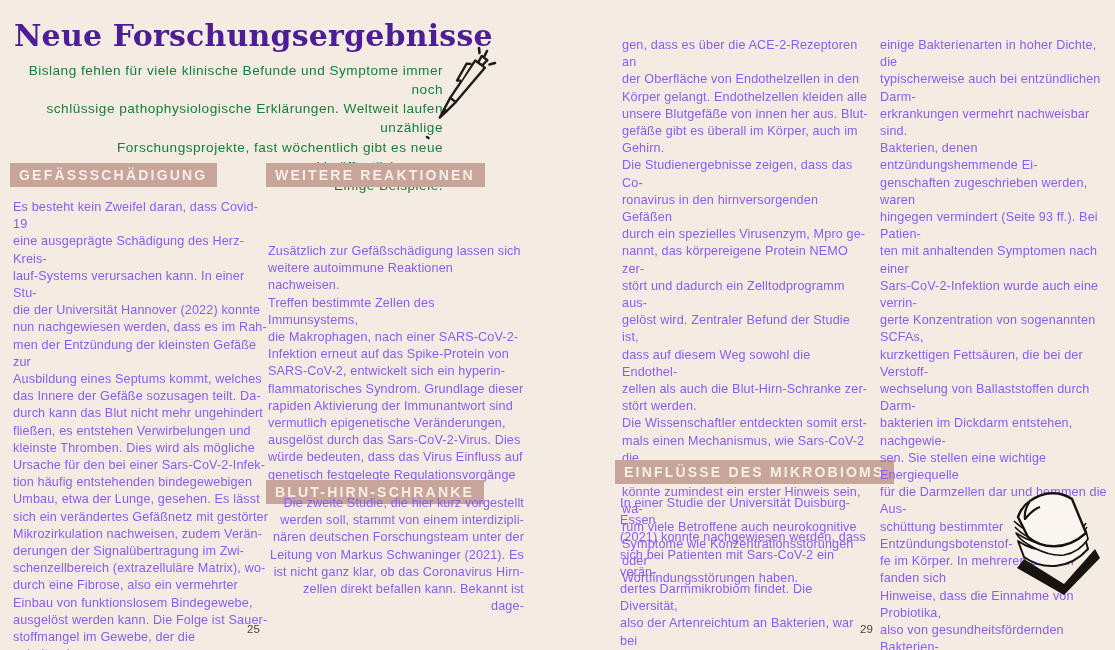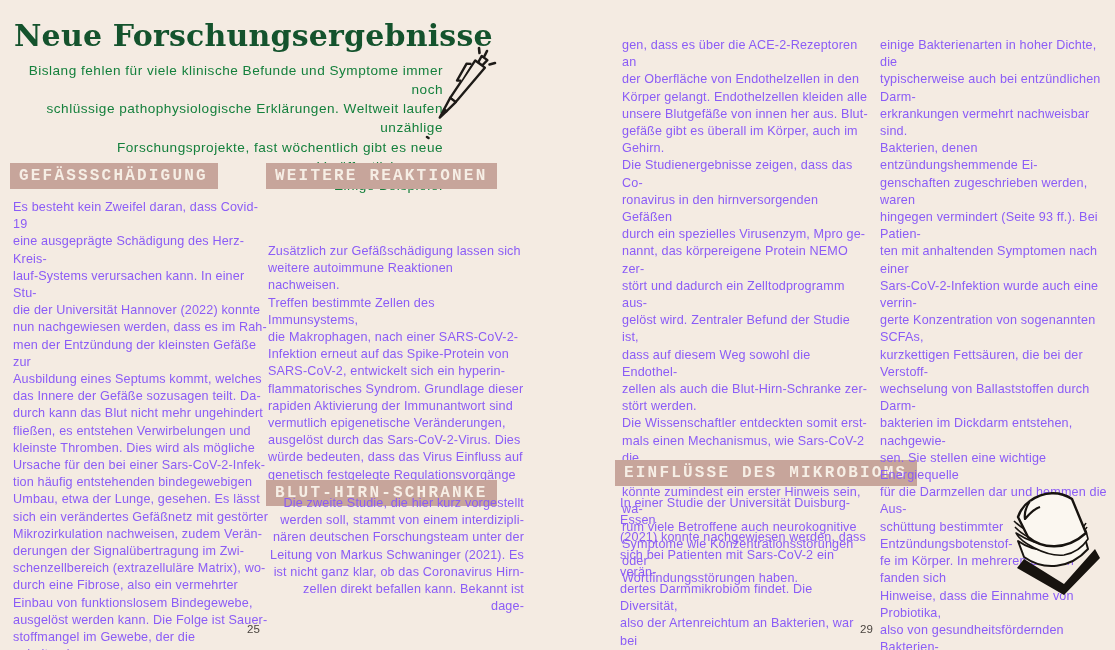--- a/index.html
+++ b/index.html
@@ -9,41 +9,40 @@
     background:#f4ebe2;
     overflow:hidden;
     font-family:"Liberation Sans", sans-serif;
   }
   .page-title{
     position:absolute;left:14px;top:-2px;
     font-family:"DejaVu Serif", serif;
     font-weight:bold;
     font-size:30px;
     letter-spacing:0.2px;
-    color:#14532d;
+    color:#4c1d95;
   }
   .intro{
     position:absolute;left:13px;top:47px;
     width:430px;
     font-size:13.6px;line-height:19.3px;
     letter-spacing:0.5px;
     color:#15803d;
     white-space:pre-line;
     text-align:right;
   }
   .badge{
     position:absolute;
     background:#c7a59b;
     color:#f6eee5;
-    font-size:16px;font-weight:bold;
+    font-size:14px;font-weight:bold;
     letter-spacing:2.2px;
     padding:4px 10px 4px 9px;
     line-height:1.15;
     white-space:nowrap;
-    font-family:Liberation Mono, monospace;
   }
   .body-text{
     position:absolute;
     font-size:12.6px;
     line-height:17.2px;
     letter-spacing:0.15px;
     color:#8b5cf6;
     white-space:pre-line;
   }
   .page-num{

